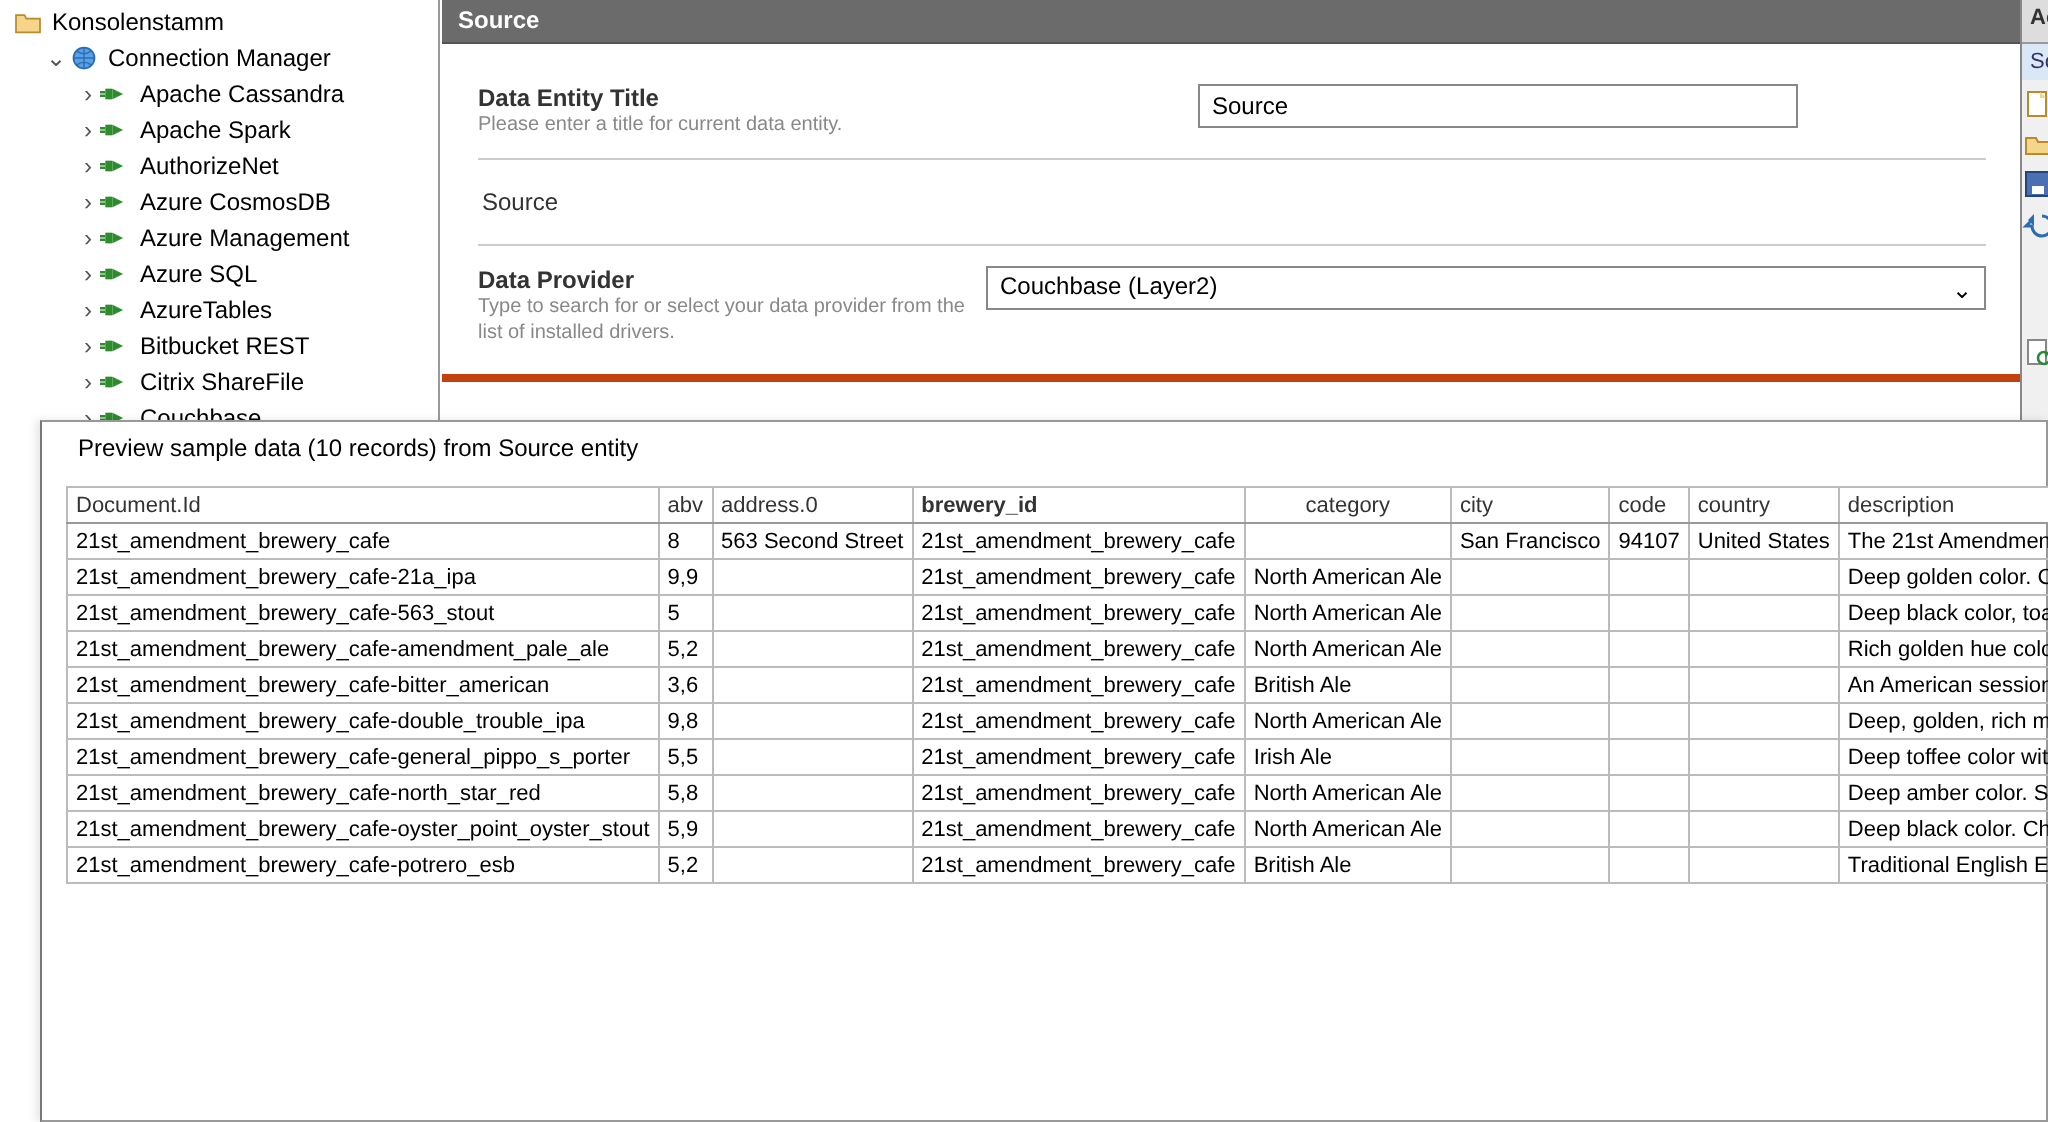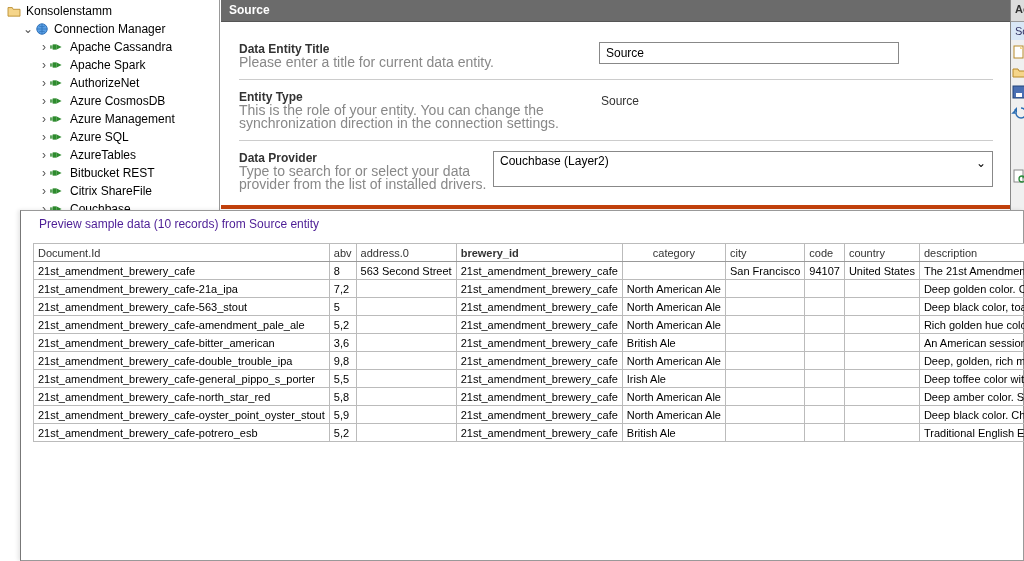--- a/index.html
+++ b/index.html
@@ -17,35 +17,35 @@
 .folder-icon svg { width: 14px; height: 12px; }
 .globe-icon svg { width: 14px; height: 14px; }
 .plug-icon svg { width: 16px; height: 14px; }
 
 .main-panel { position: absolute; left: 221px; top: 0; width: 790px; height: 561px; background: #fff; }
 .main-header { height: 22px; background: #6b6b6b; color: #fff; font-weight: bold; padding: 3px 8px; border-bottom: 1px solid #555; }
 .form-area { padding: 14px 18px 8px 18px; border-bottom: 4px solid #c2410c; }
 .form-row { display: flex; padding: 6px 0; }
 .form-lcol { width: 360px; }
 .form-title { font-weight: bold; color: #333; font-size: 12px; }
-.form-help { color: #888; font-size: 14px; line-height: 13px; }
+.form-help { color: #888; font-size: 10px; line-height: 13px; }
 .form-rcol { flex: 1; }
 .text-input { width: 300px; height: 22px; border: 1px solid #888; padding: 2px 6px; }
-.select-box { width: 500px; height: 36px; border: 1px solid #888; padding: 2px 6px; background: #fff; position: relative; }
+.select-box { width: 500px; height: 22px; border: 1px solid #888; padding: 2px 6px; background: #fff; position: relative; }
 .select-box .caret { position: absolute; right: 6px; top: 4px; }
 .static-val { padding: 4px 2px; color: #333; }
 .hr { border-top: 1px solid #ccc; margin: 4px 0; }
 
 .actions-panel { position: absolute; right: 0; top: 0; width: 14px; height: 210px; border-left: 1px solid #888; background: #f0f0f0; overflow: hidden; }
 .actions-header { height: 22px; background: #ddd; border-bottom: 1px solid #999; font-weight: bold; padding: 3px 4px; font-size: 11px; color:#333; white-space: nowrap; }
 .actions-sel { background: #d9e7f7; padding: 3px 4px; font-size: 11px; color: #336; white-space: nowrap; }
 .act-ico { width: 16px; height: 16px; margin: 4px auto; display: block; }
 
 .preview-panel { position: absolute; left: 20px; top: 210px; width: 1004px; height: 351px; background: #fff; border: 1px solid #999; border-left: 1px solid #777; box-shadow: -2px 0 4px rgba(0,0,0,0.1); }
-.preview-title { padding: 6px 18px; color: #4c1d95; }
+.preview-title { padding: 6px 18px; color: #000000; }
 .data-table { border-collapse: collapse; margin: 6px 12px 0 12px; table-layout: fixed; }
 .data-table th, .data-table td { border: 1px solid #bbb; padding: 2px 4px; text-align: left; font-size: 11px; white-space: nowrap; overflow: hidden; height: 18px; }
 .data-table th { font-weight: normal; color: #333; background: #fff; border-bottom: 1px solid #999; }
 .table-wrap { position: relative; }
 thead th:nth-child(1){width:274px;} thead th:nth-child(2){width:44px;} thead th:nth-child(3){width:116px;}
 thead th:nth-child(4){width:160px;font-weight:bold;} thead th:nth-child(5){width:88px;text-align:center;} thead th:nth-child(6){width:80px;}
 thead th:nth-child(7){width:40px;} thead th:nth-child(8){width:80px;} thead th:nth-child(9){width:106px;}
 </style>
 </head>
 <body>
@@ -192,24 +192,20 @@
       <div class="form-lcol">
         <div class="form-title">Data Entity Title</div>
         <div class="form-help">Please enter a title for current data entity.</div>
       </div>
       <div class="form-rcol">
         <input class="text-input" value="Source" style="">
       </div>
     </div>
     <div class="hr"></div>
     <div class="form-row">
-      <div class="form-lcol">
-        <div class="form-title">Entity Type</div>
-        <div class="form-help">This is the role of your entity. You can change the synchronization direction in the connection settings.</div>
-      </div>
       <div class="form-rcol">
         <div class="static-val">Source</div>
       </div>
     </div>
     <div class="hr"></div>
     <div class="form-row">
       <div class="form-lcol">
         <div class="form-title">Data Provider</div>
         <div class="form-help">Type to search for or select your data provider from the list of installed drivers.</div>
       </div>
@@ -273,21 +269,21 @@
             <td>563 Second Street</td>
             <td>21st_amendment_brewery_cafe</td>
             <td></td>
             <td>San Francisco</td>
             <td>94107</td>
             <td>United States</td>
             <td>The 21st Amendment</td>
           </tr>
           <tr>
             <td>21st_amendment_brewery_cafe-21a_ipa</td>
-            <td>7,2</td>
+            <td>9,9</td>
             <td></td>
             <td>21st_amendment_brewery_cafe</td>
             <td>North American Ale</td>
             <td></td>
             <td></td>
             <td></td>
             <td>Deep golden color. C</td>
           </tr>
           <tr>
             <td>21st_amendment_brewery_cafe-563_stout</td>

